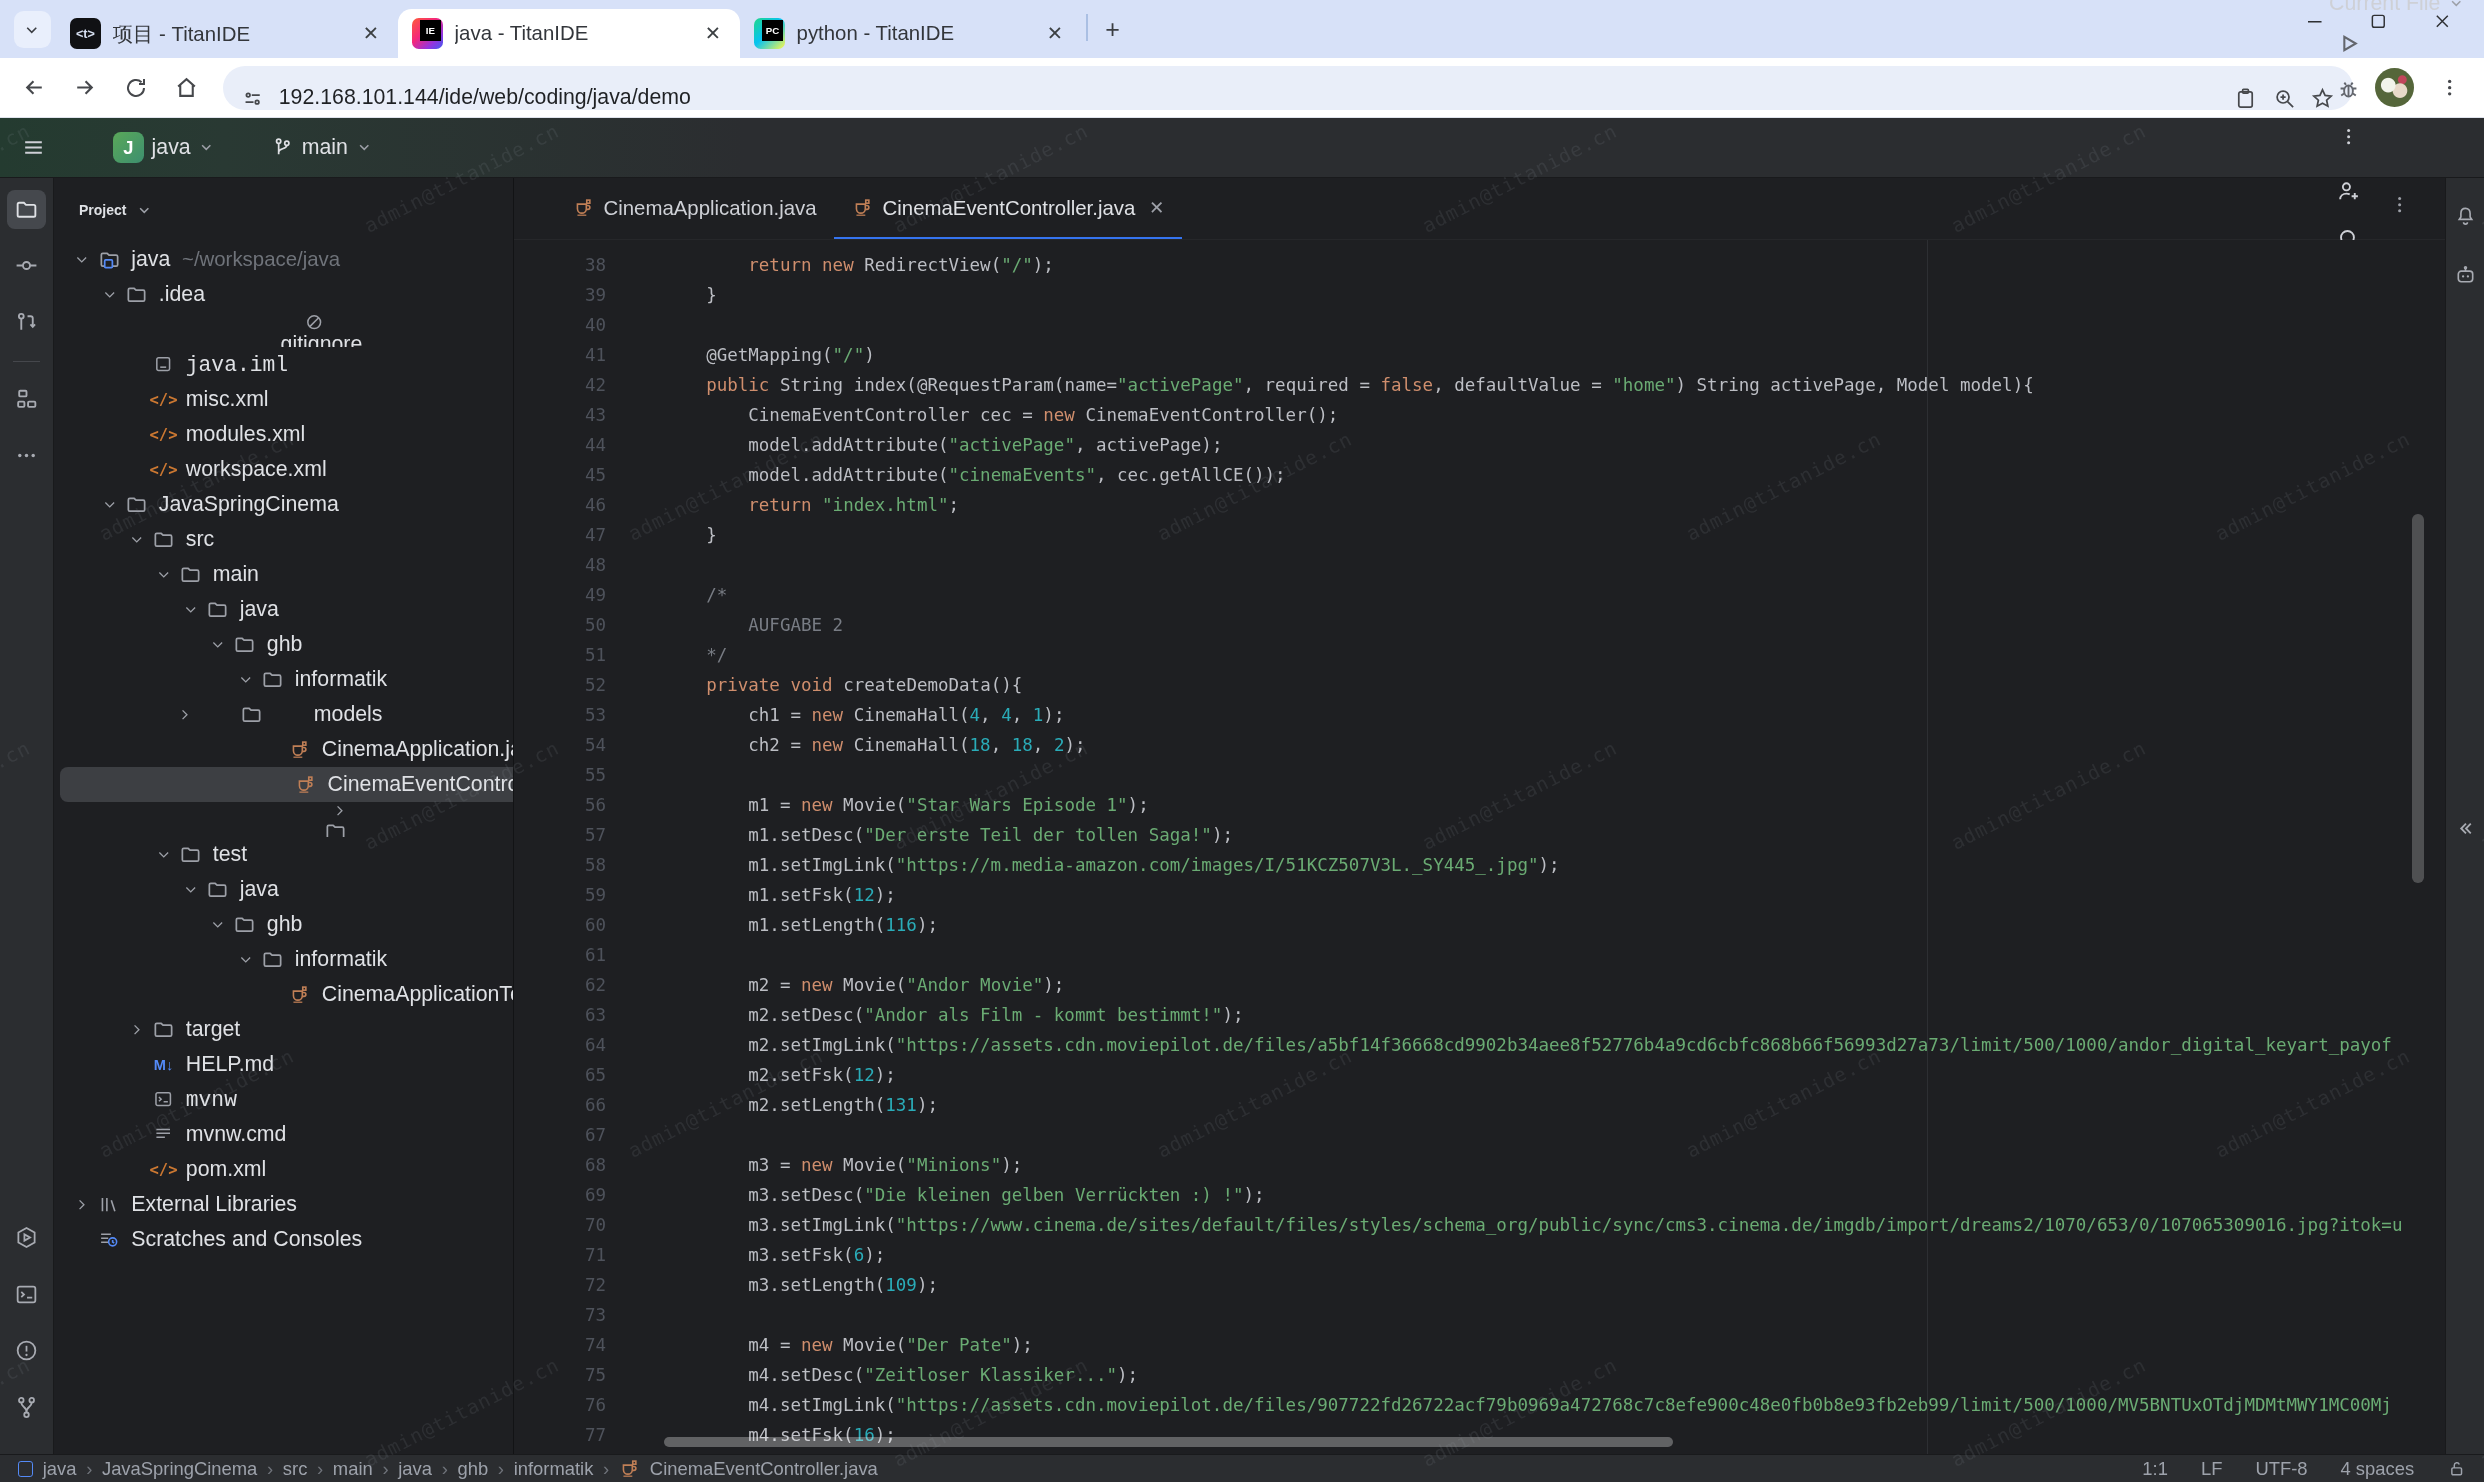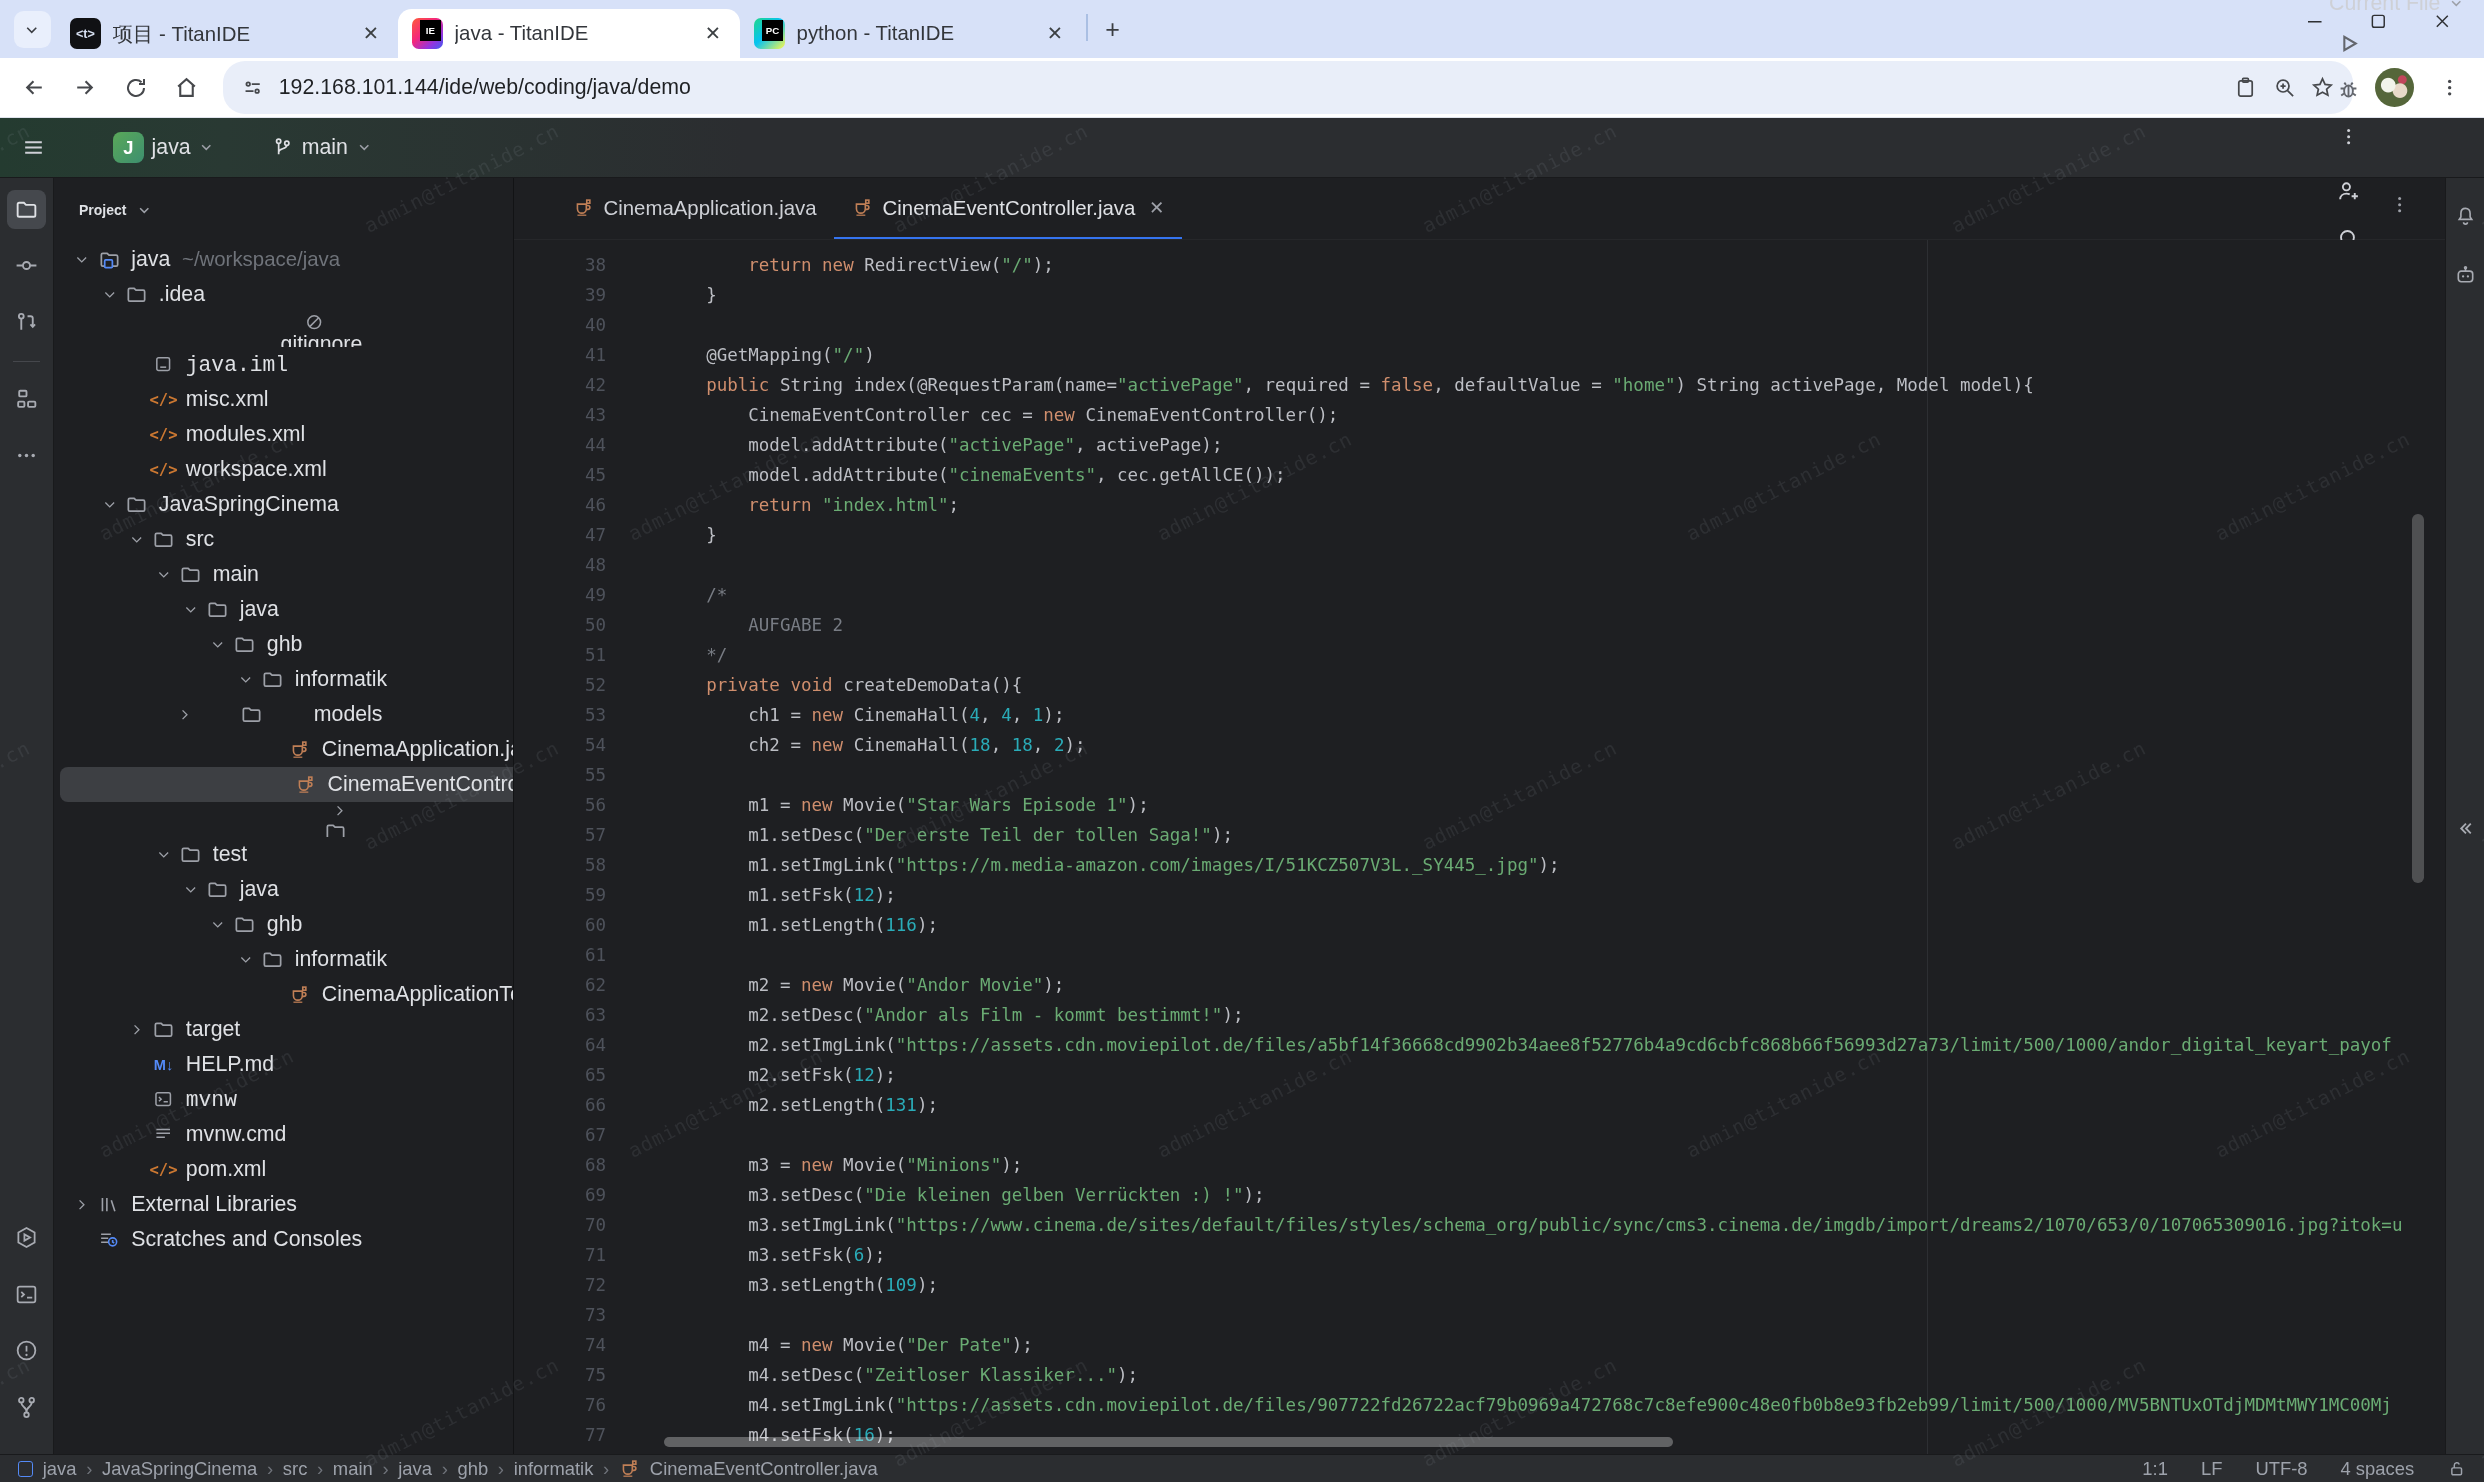--- a/index.html
+++ b/index.html
@@ -25,22 +25,22 @@
                 color:#fff; font-size:9.7px; display:flex; align-items:center; justify-content:center; }
   .tabdivider { width:1.9px; height:27px; background:#aabfe3; margin:0 7.8px 17.5px 3.9px; }
   .newtab { width:33px; height:33px; margin-bottom:11.6px; display:flex; align-items:center; justify-content:center;
             color:#3a3d42; font-size:25px; }
   .winctl { margin-left:auto; display:flex; align-self:flex-start; }
   .winbtn { width:64px; height:43px; display:flex; align-items:center; justify-content:center; color:#2e3033; }
 
   .btoolbar { height:60px; background:#fff; display:flex; align-items:center; padding:0 11.6px; gap:5.8px;
               border-bottom:1px solid #dfe3ec; flex:none; }
   .navbtn { width:45px; height:45px; border-radius:50%; display:flex; align-items:center; justify-content:center; color:#46484c; }
-  .omnibox { flex:1; height:53px; background:#e9eef9; border-radius:22px; margin:0 7.8px;
-             display:flex; align-items:center; padding:0 19.4px; gap:15.5px; color:#46484c; }
+  .omnibox { flex:1; height:44px; background:#e9eef9; border-radius:22px; margin:0 7.8px;
+             display:flex; align-items:flex-end; padding:0 19.4px; gap:15.5px; color:#46484c; }
   .omnibox .url { flex:1; font-size:21.3px; color:#1f2124; white-space:nowrap; overflow:hidden; }
   .avatar { width:39px; height:39px; border-radius:50%; margin:0 7.8px; flex:none;
             background: radial-gradient(circle at 34% 44%, #f2f4ea 0 6.8px, transparent 7.8px),
                         radial-gradient(circle at 64% 58%, #e8d9c8 0 6.8px, transparent 7.8px),
                         radial-gradient(circle at 70% 30%, #c2455a 0 3.9px, transparent 4.9px),
                         #55663a; }
   .kebab { color:#46484c; }
 
   
   .ide { flex:1; display:flex; flex-direction:column; background:#1e1f22; color:#dfe1e5; position:relative; }

